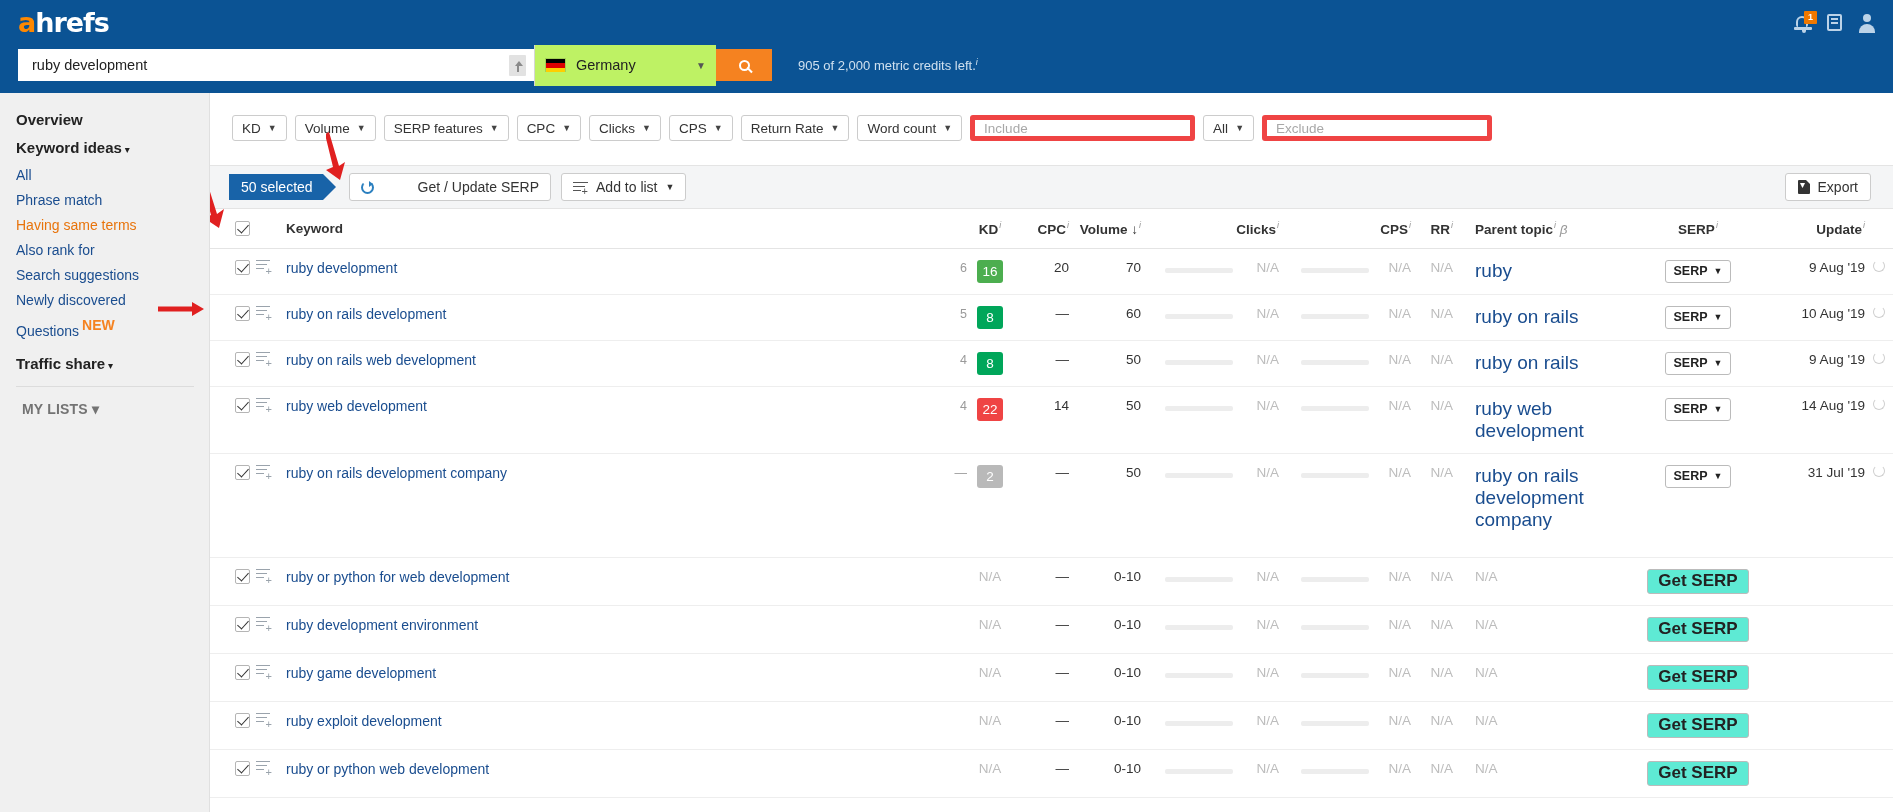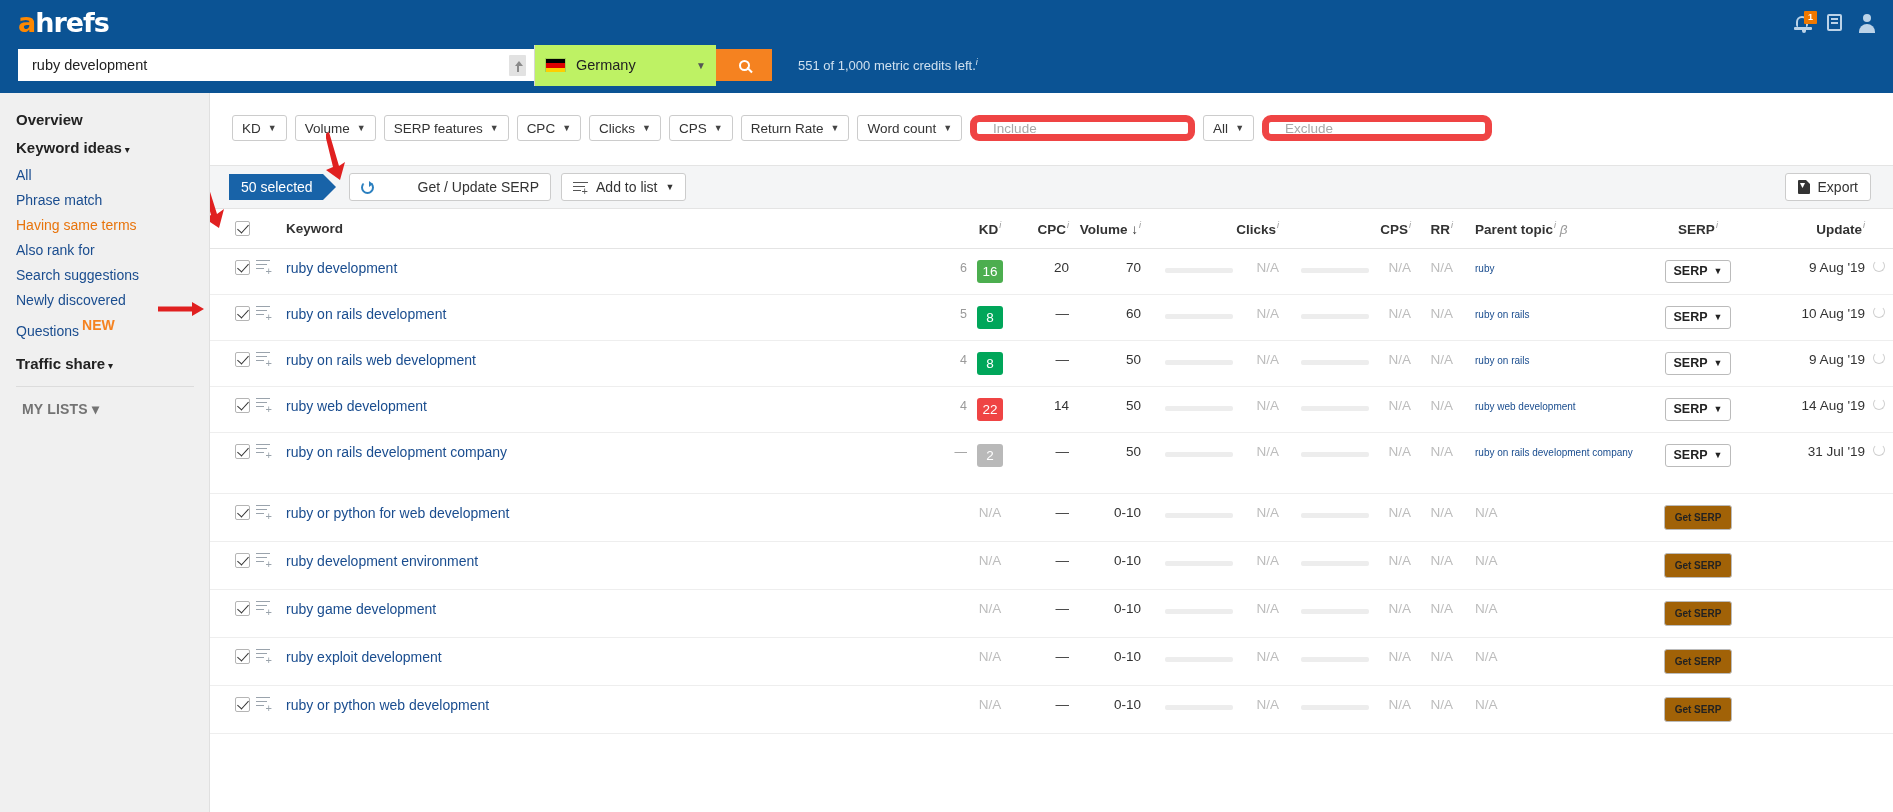--- a/index.html
+++ b/index.html
@@ -167,22 +167,22 @@
 
   .filters{ display:flex; align-items:center; gap:8px; flex-wrap:nowrap; }
   .fbtn{
     height:26px;border:1px solid #ccc;border-radius:3px;background:#fff;
     font-size:13.5px;color:#333;padding:0 9px;cursor:pointer;
     display:flex;align-items:center;gap:7px;white-space:nowrap;
     font-family:"Liberation Sans",sans-serif;
   }
   .fbtn .caret{ font-size:9px;color:#444; }
   .finput{
-    height:26px;border:7px solid #ef4444;border-radius:9px;background:#fff;
-    font-size:13.5px;padding:0 16px;outline:none;
+    height:26px;border:5px solid #ef4444;border-radius:3px;background:#fff;
+    font-size:13.5px;padding:0 9px;outline:none;
     font-family:"Liberation Sans",sans-serif;color:#333;
   }
   .finput::placeholder{ color:#a8a8a8; }
   #include-input{ width:225px; }
   #exclude-input{ width:230px; }
 
   
   .toolbar{
     margin-top:24px;background:#f4f5f6;border-top:1px solid #e4e4e4;
     border-bottom:1px solid #e4e4e4;height:44px;display:flex;align-items:center;
@@ -308,29 +308,29 @@
     vertical-align:middle;margin-top:5px;
   }
   .serpbtn{
     height:23px;border:1px solid #bbb;border-radius:3px;background:#fff;
     font-size:12.5px;font-weight:bold;color:#222;padding:0 8px;cursor:pointer;
     display:inline-flex;align-items:center;gap:6px;
     font-family:"Liberation Sans",sans-serif;
   }
   .serpbtn .caret{ font-size:9px; }
   .getserp{
-    height:25px;border:1px solid #bbb;border-radius:3px;background:#a16207;
-    font-size:10px;font-weight:bold;color:#222;padding:0 10px;cursor:pointer;
+    height:25px;border:1px solid #bbb;border-radius:3px;background:#5eead4;
+    font-size:17px;font-weight:bold;color:#222;padding:0 10px;cursor:pointer;
     font-family:"Liberation Sans",sans-serif;
   }
   .refico{
     width:12px;height:12px;border:1.6px solid #cfcfcf;border-radius:50%;
     border-top-color:transparent;display:inline-block;
   }
-  .ptlink{ color:#1a4d8f;text-decoration:none;font-size:10px;cursor:pointer; }
+  .ptlink{ color:#1a4d8f;text-decoration:none;font-size:19px;cursor:pointer; }
 </style>
 </head>
 <body>
 
 <div class="topnav">
   <div class="logo"><span class="a">a</span><span>hrefs</span></div>
   <div class="navright">
     <div class="bellwrap">
       <div class="bell"></div>
       <span class="badge">1</span>
@@ -350,21 +350,21 @@
         <i class="b1"></i>
         <i class="b2"></i>
         <i class="b3"></i>
       </span>
     <span class="cname">Germany</span>
     <span class="caret">▼</span>
   </div>
   <button class="searchbtn">
     <span class="mag"></span>
   </button>
-  <div class="credits"><span>551 of 1,000 metric credits left.</span><sup>i</sup></div>
+  <div class="credits"><span>905 of 2,000 metric credits left.</span><sup>i</sup></div>
 </div>
 
 <div class="body">
 
   <div class="sidebar">
     <div class="sb-head">Overview</div>
     <div class="sb-head">
       <span>Keyword ideas</span><span class="caret"> ▾</span>
     </div>
     <div id="kw-ideas-list">

